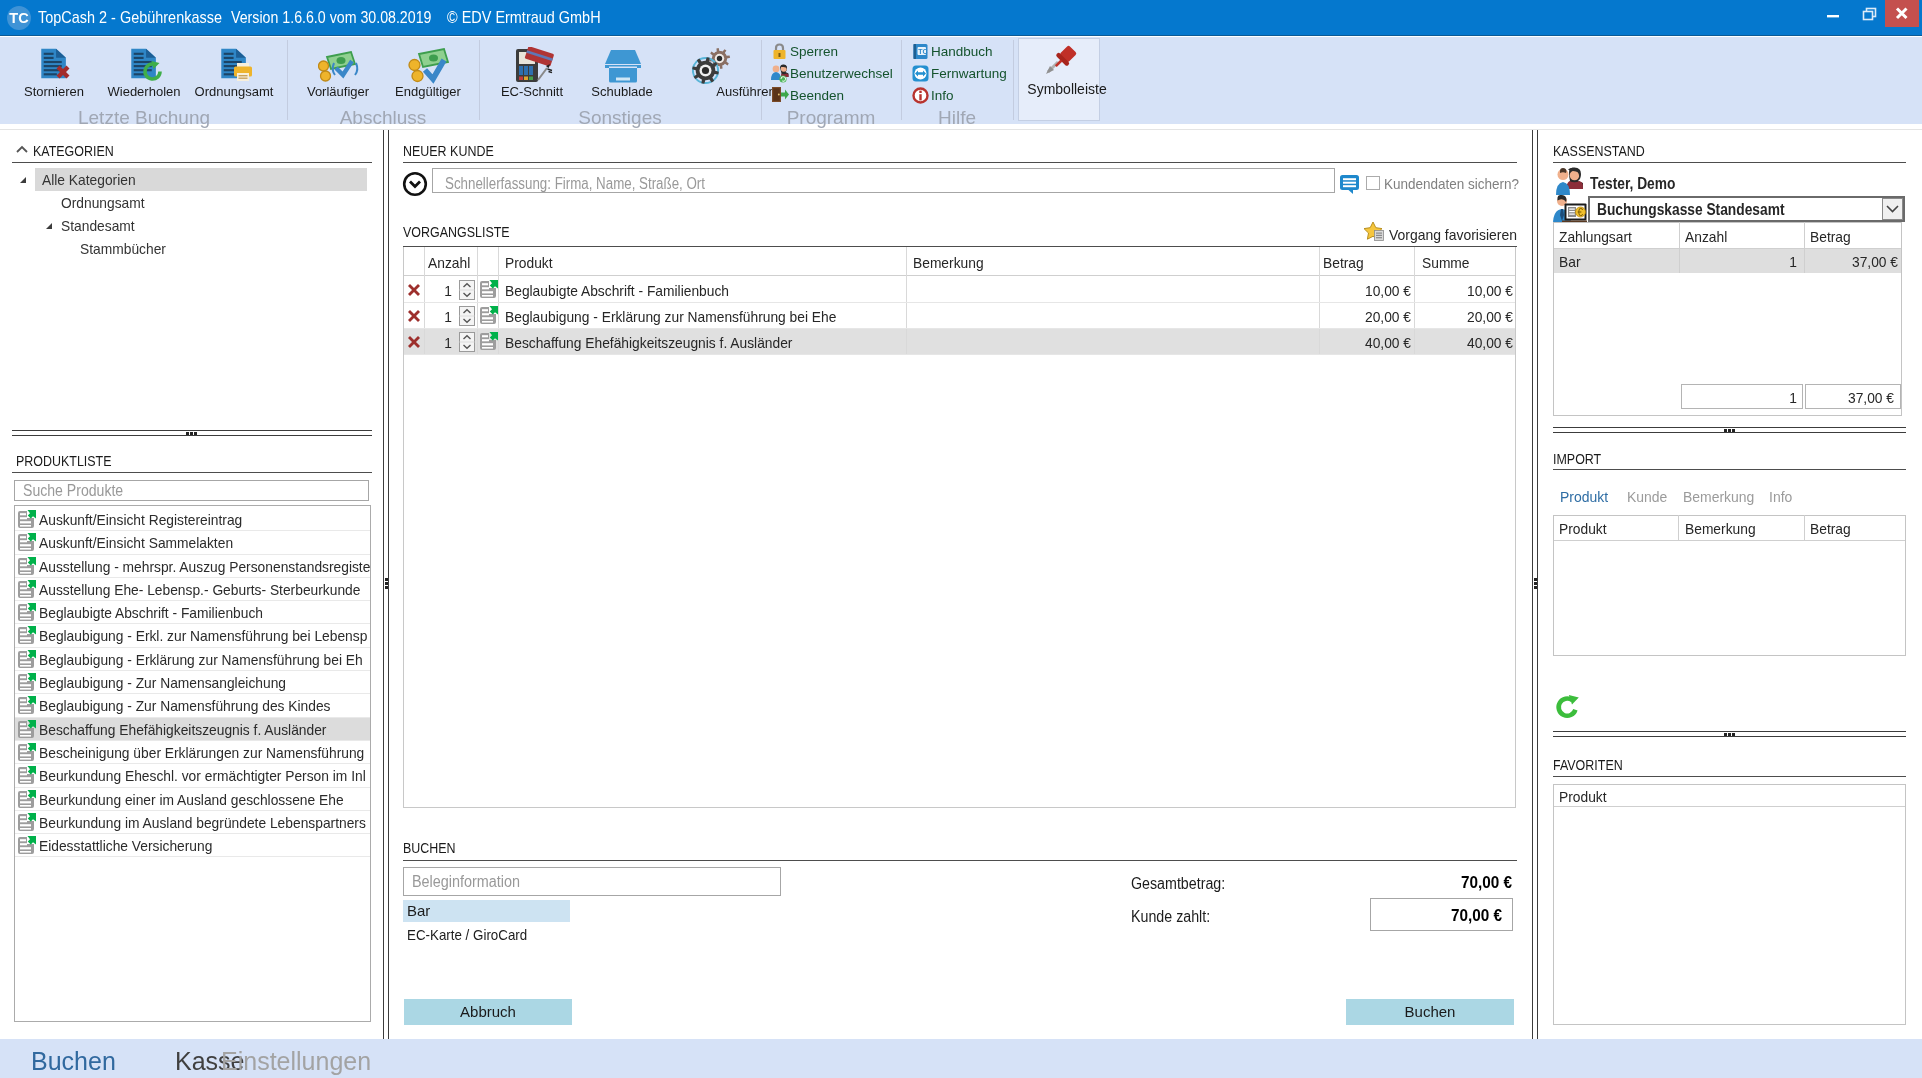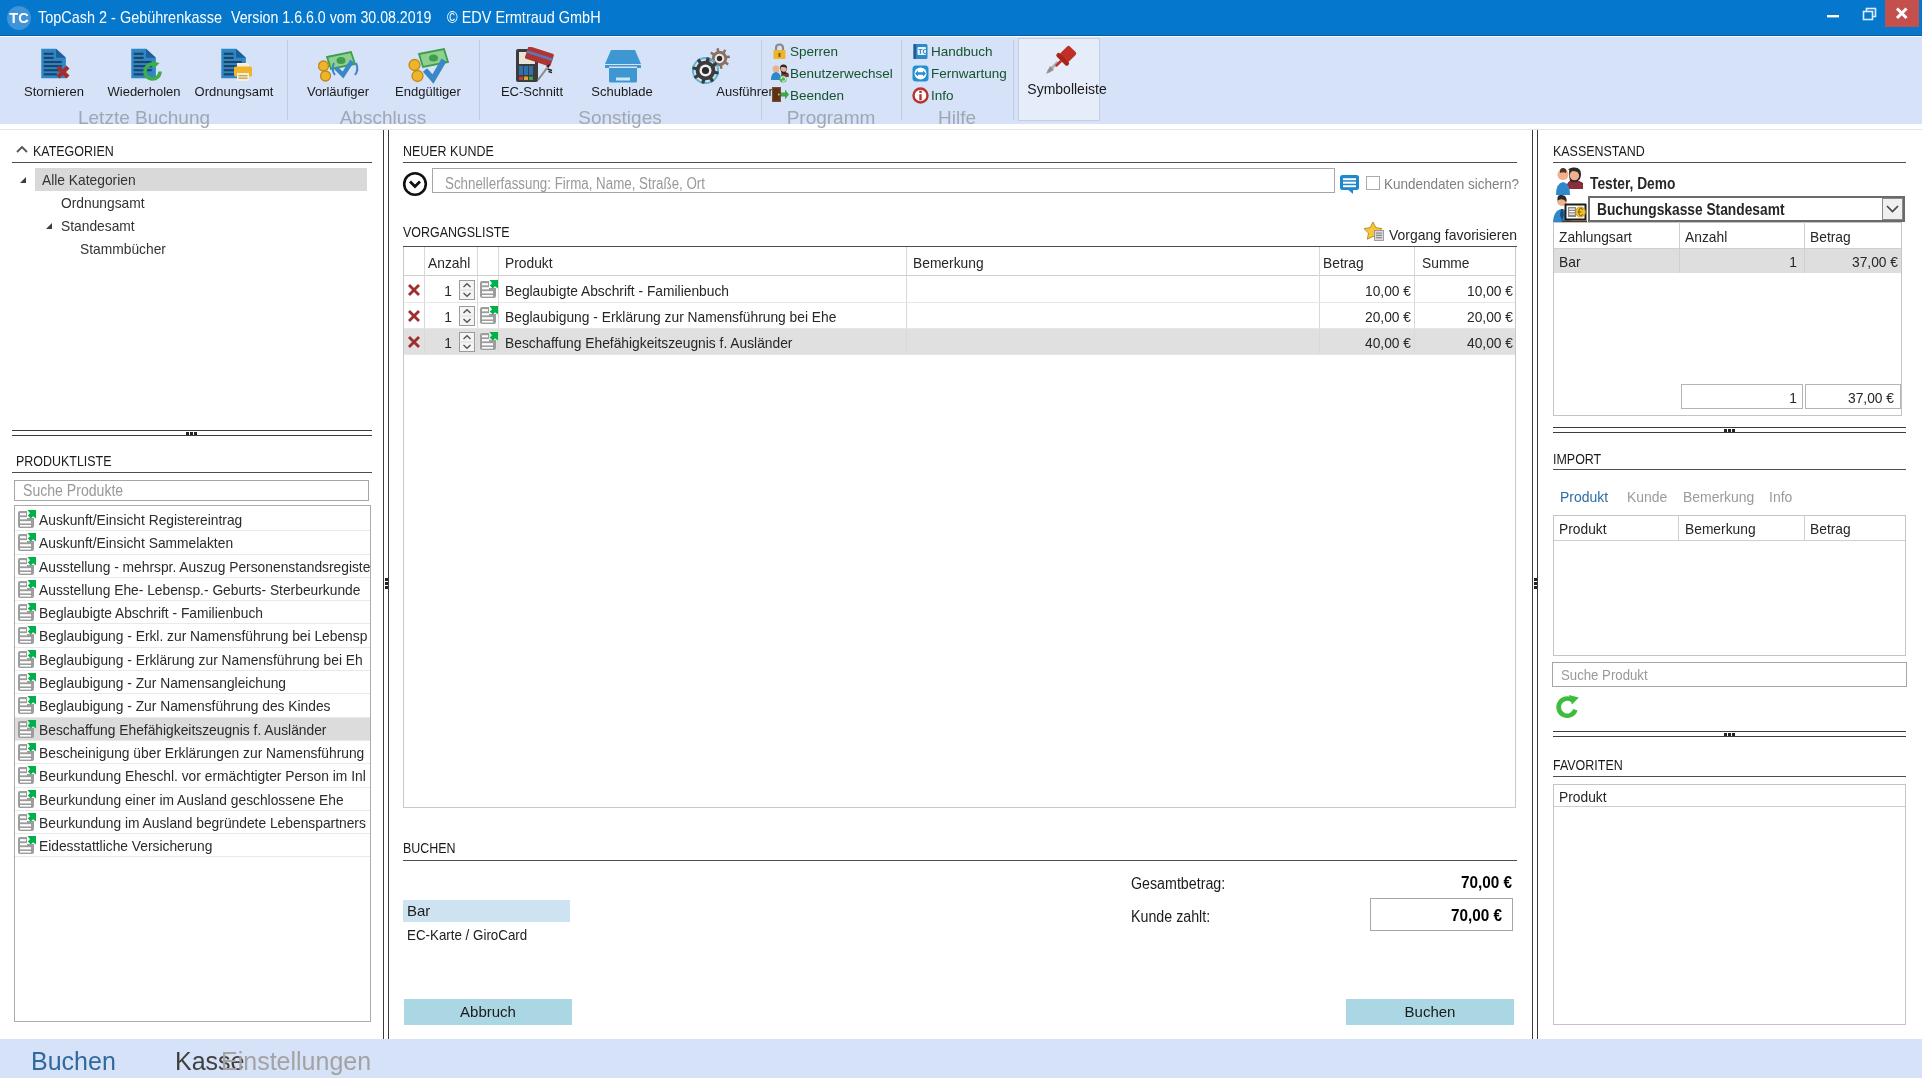--- a/index.html
+++ b/index.html
@@ -505,20 +505,21 @@
     </svg>
   <svg class="abs" style="left:479px; top:332px;" width="19" height="19">
       <use href="#prodoc"></use>
     </svg>
   <div class="abs cell" style="left:505px; top:334px;">Beschaffung Ehefähigkeitszeugnis f. Ausländer</div>
   <div class="abs cellr" style="left:1330px; top:334px; width:81px;">40,00 €</div>
   <div class="abs cellr" style="left:1430px; top:334px; width:83px;">40,00 €</div>
 
   <div class="abs hdr" style="left:403px; top:840px;">BUCHEN</div>
   <div class="abs hline" style="left:403px; top:860px; width:1114px;"></div>
+  <div class="abs inputbox" style="left:403px; top:867px; width:378px; height:29px; line-height:27px;"><span style="transform:scaleX(0.9);">Beleginformation</span></div>
   <div class="abs" style="left:403px; top:900px; width:167px; height:22px; background:#cde3f2;"></div>
   <div class="abs" style="left:407px; top:902px; font-size:15px; color:#1c1c1c;">Bar</div>
   <div class="abs" style="left:407px; top:926px; font-size:15px; color:#1c1c1c; transform:scaleX(0.89); transform-origin:0 50%;">EC-Karte / GiroCard</div>
   <div class="abs" style="left:1131px; top:875px; font-size:16px; color:#1c1c1c; transform:scaleX(0.89); transform-origin:0 50%;">Gesamtbetrag:</div>
   <div class="abs" style="left:1312px; top:873px; width:200px; font-size:17px; font-weight:bold; color:#000; text-align:right; transform:scaleX(0.9); transform-origin:100% 50%;">70,00 €</div>
   <div class="abs" style="left:1131px; top:908px; font-size:16px; color:#1c1c1c; transform:scaleX(0.89); transform-origin:0 50%;">Kunde zahlt:</div>
   <div class="abs" style="left:1370px; top:898px; width:143px; height:33px; border:1px solid #a6a6a6; background:#fff;"></div>
   <div class="abs" style="left:1300px; top:906px; width:202px; font-size:17px; font-weight:bold; color:#000; text-align:right; transform:scaleX(0.9); transform-origin:100% 50%;">70,00 €</div>
   <div class="abs bluebtn" style="left:404px; top:999px; width:168px; height:26px; line-height:26px;">Abbruch</div>
   <div class="abs bluebtn" style="left:1346px; top:999px; width:168px; height:26px; line-height:26px;">Buchen</div>
@@ -588,21 +589,20 @@
   <div class="abs" style="left:1769px; top:488px; font-size:15.5px; color:#9b9b9b; transform:scaleX(0.9); transform-origin:0 50%;">Info</div>
 
   <div class="abs" style="left:1553px; top:515px; width:353px; height:141px; border:1px solid #c4c4c4; background:#fff;"></div>
   <div class="abs" style="left:1678px; top:515px; width:1px; height:25px; background:#cfcfcf;"></div>
   <div class="abs" style="left:1804px; top:515px; width:1px; height:25px; background:#cfcfcf;"></div>
   <div class="abs" style="left:1554px; top:540px; width:351px; height:1px; background:#cfcfcf;"></div>
   <div class="abs cell" style="left:1559px; top:520px;">Produkt</div>
   <div class="abs cell" style="left:1685px; top:520px;">Bemerkung</div>
   <div class="abs cell" style="left:1810px; top:520px;">Betrag</div>
 
-  <div class="abs inputbox" style="left:1552px; top:662px; width:355px; height:25px; line-height:23px; font-size:15px;"><span style="transform:scaleX(0.88);">Suche Produkt</span></div>
   <svg class="abs" style="left:1555px; top:694px;" width="27" height="26">
     <path d="M17.3 6.2 A8.6 8.6 0 1 0 20.4 15.8" fill="none" stroke="#3cbd3c" stroke-width="4.6"></path>
     <path d="M13.8 1.0 L23.8 3.6 L17.0 10.4 Z" fill="#3cbd3c"></path>
     </svg>
 
   <div class="abs hsplit" style="left:1553px; top:731px; width:353px;"></div>
   <div class="abs hsplit" style="left:1553px; top:736px; width:353px;"></div>
   <div class="abs" style="left:1724px; top:732.5px; width:11px; height:3px;
        background:repeating-linear-gradient(90deg,#222 0 3px, transparent 3px 4px);"></div>
 

